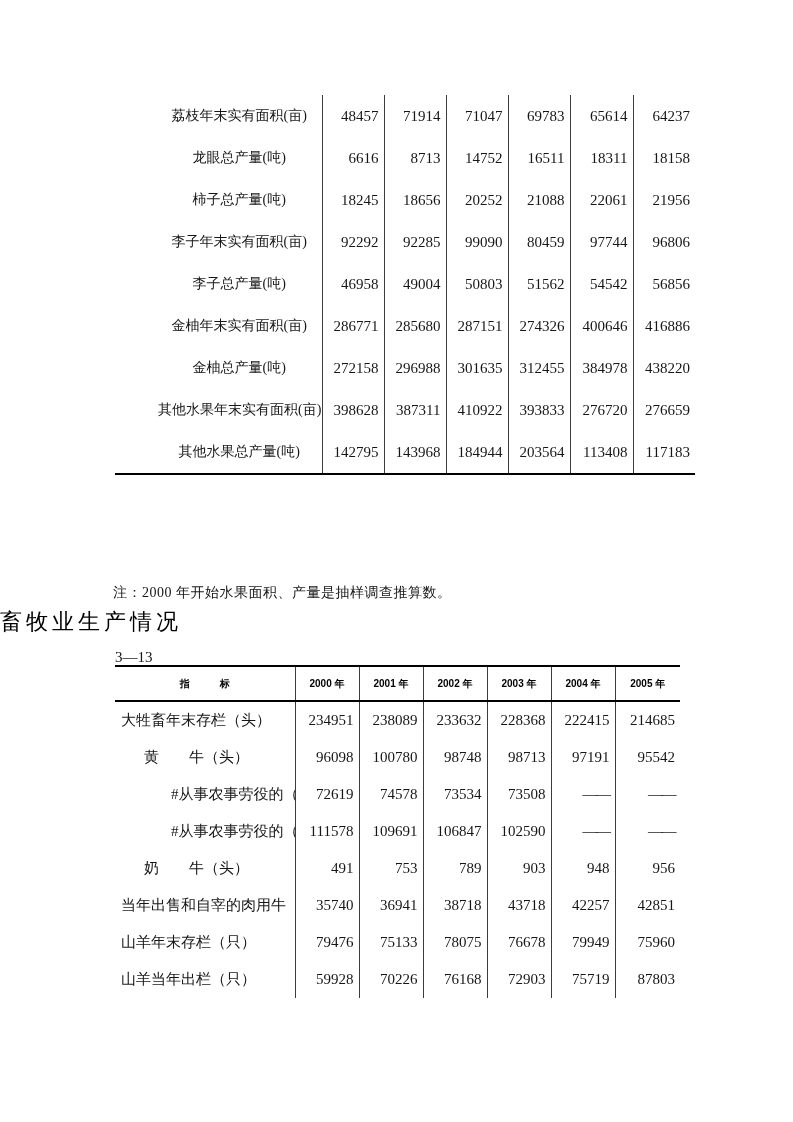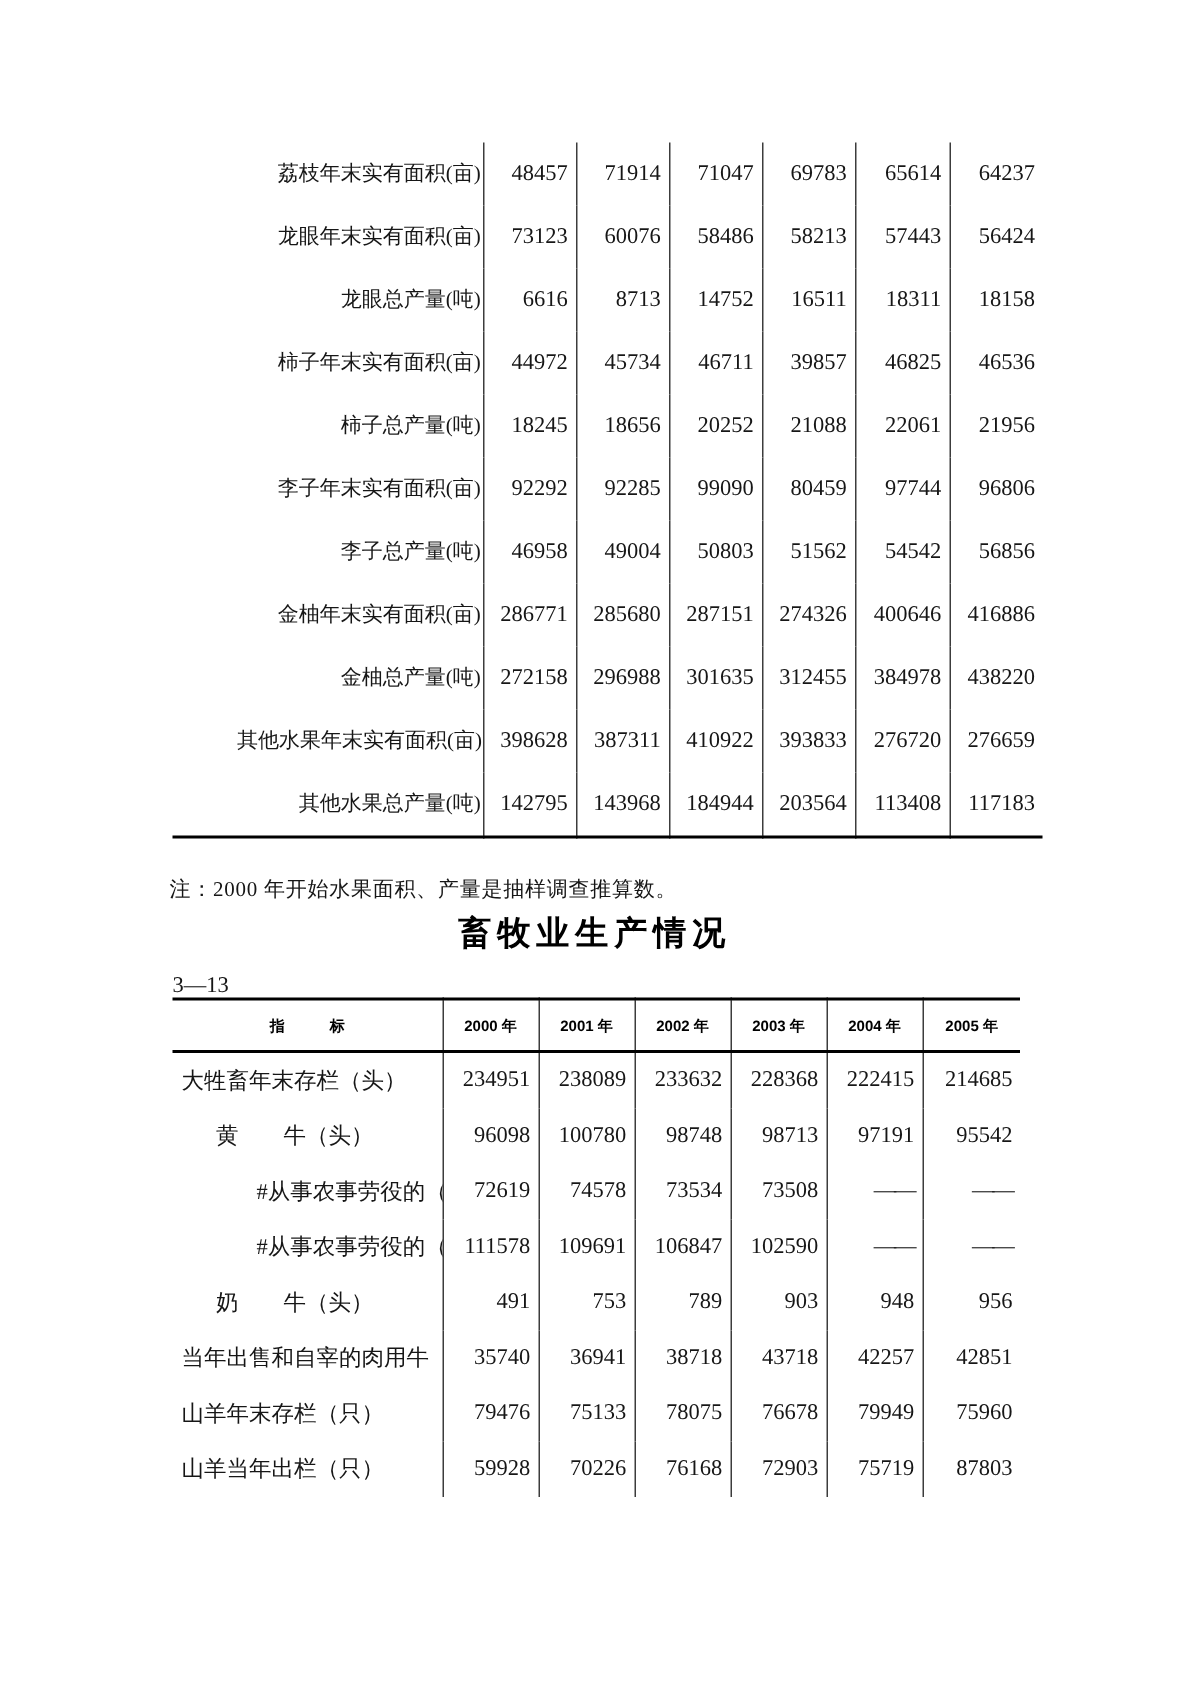--- a/index.html
+++ b/index.html
@@ -11,37 +11,36 @@
     color:#161616;
     font-family:"Liberation Serif","DejaVu Serif",serif;
   }
   table{border-collapse:collapse;table-layout:fixed;}
   td,th{vertical-align:middle;overflow:hidden;white-space:nowrap;}
 
   
   .t1{position:absolute;left:115px;top:95px;width:580px;border-bottom:2px solid #000;}
   .t1 td{height:40px;font-size:15px;}
   .t1 td.lbl{
-    font-size:14px;padding-left:43px;text-align:right;
+    font-size:14px;padding-left:43px;text-align:center;
     font-family:"Liberation Serif","DejaVu Serif",serif;
   }
   .t1 td.num{border-left:1px solid #3c3c3c;}
 
   
   .note{
     position:absolute;left:113px;top:584px;width:600px;
     font-size:14px;letter-spacing:0.5px;
   }
 
   
   .title{
     position:absolute;left:0;top:607px;width:793px;
-    text-align:center;
     font-family:"Liberation Sans","DejaVu Sans",sans-serif;
-    font-weight:bold;font-size:22px;letter-spacing:4px;color:#000;
+    font-weight:normal;font-size:22px;letter-spacing:4px;color:#000;
   }
 
   
   .tno{position:absolute;left:115px;top:649px;font-size:15px;}
 
   
   .t2{position:absolute;left:115px;top:665px;width:565px;border-top:2px solid #000;}
   .t2 thead th{
     height:31px;border-bottom:2px solid #000;
     font-family:"Liberation Sans","DejaVu Sans",sans-serif;
@@ -77,45 +76,27 @@
         <tr>
           <td class="lbl ind0">荔枝年末实有面积(亩)</td>
           <td class="num">48457</td>
           <td class="num">71914</td>
           <td class="num">71047</td>
           <td class="num">69783</td>
           <td class="num">65614</td>
           <td class="num">64237</td>
         </tr>
         <tr>
-          <td class="lbl ind0">龙眼年末实有面积(亩)</td>
-          <td class="num">73123</td>
-          <td class="num">60076</td>
-          <td class="num">58486</td>
-          <td class="num">58213</td>
-          <td class="num">57443</td>
-          <td class="num">56424</td>
-        </tr>
-        <tr>
           <td class="lbl ind0">龙眼总产量(吨)</td>
           <td class="num">6616</td>
           <td class="num">8713</td>
           <td class="num">14752</td>
           <td class="num">16511</td>
           <td class="num">18311</td>
           <td class="num">18158</td>
-        </tr>
-        <tr>
-          <td class="lbl ind0">柿子年末实有面积(亩)</td>
-          <td class="num">44972</td>
-          <td class="num">45734</td>
-          <td class="num">46711</td>
-          <td class="num">39857</td>
-          <td class="num">46825</td>
-          <td class="num">46536</td>
         </tr>
         <tr>
           <td class="lbl ind0">柿子总产量(吨)</td>
           <td class="num">18245</td>
           <td class="num">18656</td>
           <td class="num">20252</td>
           <td class="num">21088</td>
           <td class="num">22061</td>
           <td class="num">21956</td>
         </tr>

